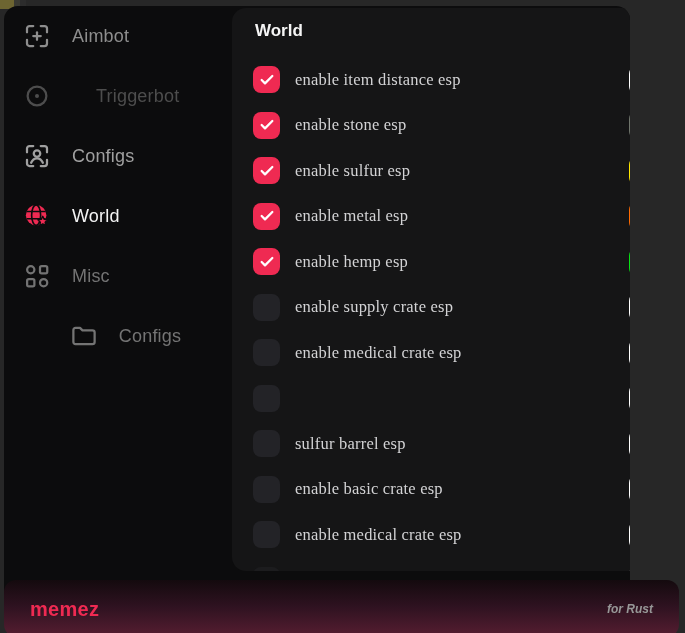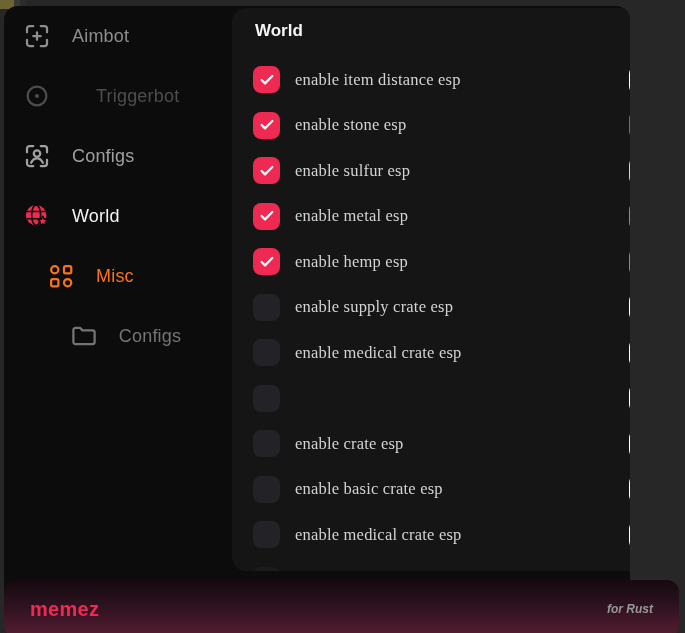--- a/index.html
+++ b/index.html
@@ -25,21 +25,21 @@
 
   
   .sidebar { position:absolute; left:0; top:0; width:224px; padding-top:0; }
   .side-item { height:60px; display:flex; align-items:center; padding-left:18px; cursor:pointer; }
   .side-item .icon { width:30px; height:30px; display:flex; align-items:center; justify-content:center; }
   .side-item .icon svg { width:30px; height:30px; }
   .side-item .side-label { margin-left:20px; font-size:18px; letter-spacing:.2px; }
   .c-aimbot   { color:#8e8e8e; }
   .c-trigger  { color:#4d4d4d;gap:24px; }
   .c-visuals  { color:#a0a0a0; }
-  .c-misc     { color:#f97316;margin-left:24px; }
+  .c-misc     { color:#737373; }
   .c-configs  { color:#747474;justify-content:center; }
   .side-item.active .side-label { color:#f4f4f4; font-weight:500; }
   .side-item.active .icon { color:var(--accent,#ef2a52); }
 
   
   .panel {
     position:absolute; left:228px; top:2px; width:438px; height:563px;
     background:#151516; border-radius:14px; overflow:hidden;
   }
   .panel-title { position:absolute; left:23px; top:13px; font-size:17px; font-weight:600; color:#f5f5f5; }
@@ -215,21 +215,21 @@
     <div class="checkbox unchecked">
       
     </div>
     <div class="swatch" style="background: rgb(255, 255, 255);"></div>
   </div>
 
   <div class="row">
     <div class="checkbox unchecked">
       
     </div>
-    <span class="row-label">enable crate esp</span>
+    <span class="row-label">sulfur barrel esp</span>
     <div class="swatch" style="background: rgb(255, 255, 255);"></div>
   </div>
 
   <div class="row">
     <div class="checkbox unchecked">
       
     </div>
     <span class="row-label">enable basic crate esp</span>
     <div class="swatch" style="background: rgb(255, 255, 255);"></div>
   </div>

